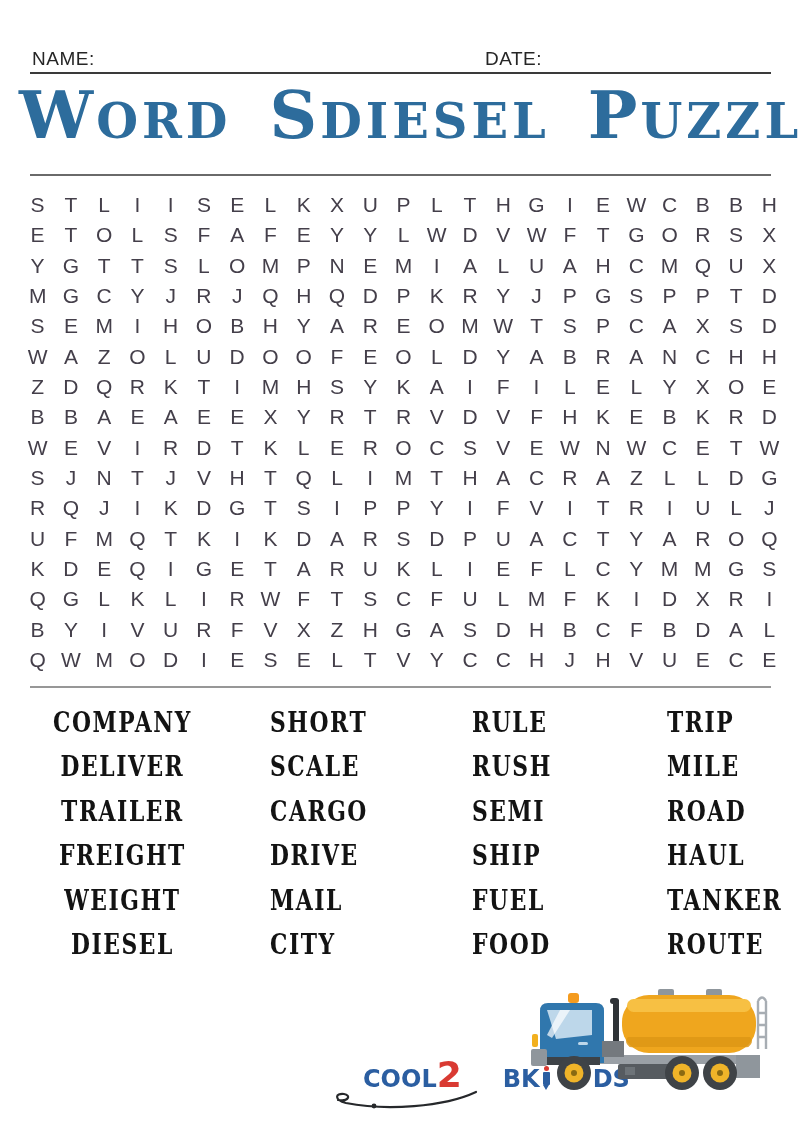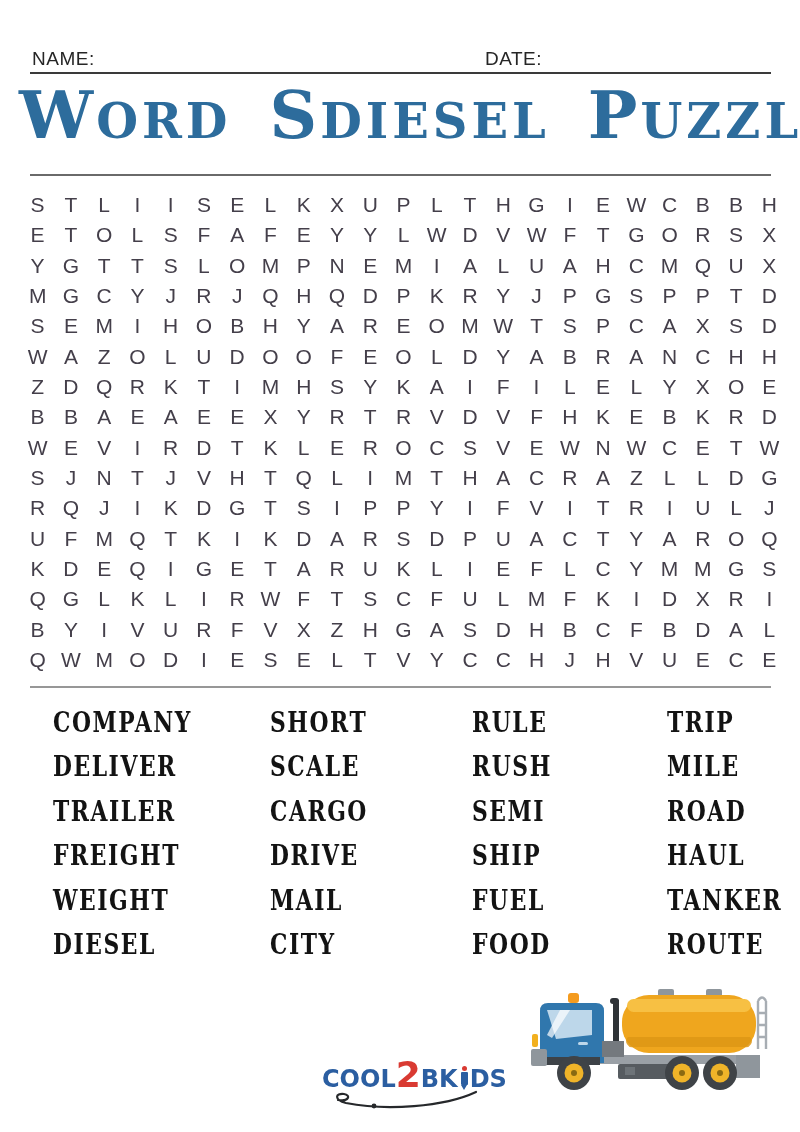--- a/index.html
+++ b/index.html
@@ -32,34 +32,34 @@
     position:absolute; left:21px; top:190px; width:765px; height:485px;
     display:grid; grid-template-columns:repeat(23,1fr); grid-template-rows:repeat(16,1fr);
   }
   .cell {
     display:flex; align-items:center; justify-content:center;
     font-family:"Liberation Sans", sans-serif; font-size:21px; color:#443f4a;
   }
   
   .words { position:absolute; left:0; top:701px; width:800px; height:270px; }
   .word-col { position:absolute; top:0; }
-  .word-col-1 { left:53px; }
+  .word-col-1 { left:53px;text-align:center; }
   .word-col-2 { left:270px; }
   .word-col-3 { left:472px; }
   .word-col-4 { left:667px; }
   .word {
     height:44.4px; line-height:44.4px; white-space:nowrap;
     font-family:"DejaVu Serif", serif; font-weight:bold; font-size:28px;
     letter-spacing:2px; color:#131313;
     transform:scaleX(0.78); transform-origin:left center;
   }
   
   .logo { position:absolute; left:322px; top:1060px; width:180px; height:55px; }
   .logo-text { white-space:nowrap; font-family:"DejaVu Sans", sans-serif; font-weight:bold; line-height:30px; }
-  .logo-blue { font-size:24px; color:#2b5ea1; }
+  .logo-blue { font-size:24px; color:#2b5ea1;margin-left:41px; }
   .logo-two { font-size:36px; color:#d93a32; }
   .logo-i { display:inline-block; position:relative; width:9px; height:24px; margin:0 1px 0 2px; vertical-align:-3px; }
   .logo-i .shaft { position:absolute; left:1px; top:6px; width:7px; height:13px; background:#2b5ea1; border-radius:1px; }
   .logo-i .tip { position:absolute; left:1px; top:19px; width:0; height:0;
     border-left:3.5px solid transparent; border-right:3.5px solid transparent; border-top:5px solid #2b5ea1; }
   .logo-i .dot { position:absolute; left:2px; top:0; width:5px; height:5px; border-radius:50%; background:#d93a32; }
   .logo-swoosh { position:absolute; left:4px; top:30px; }
   
   .truck { position:absolute; left:530px; top:985px; width:242px; height:110px; }
 </style>

